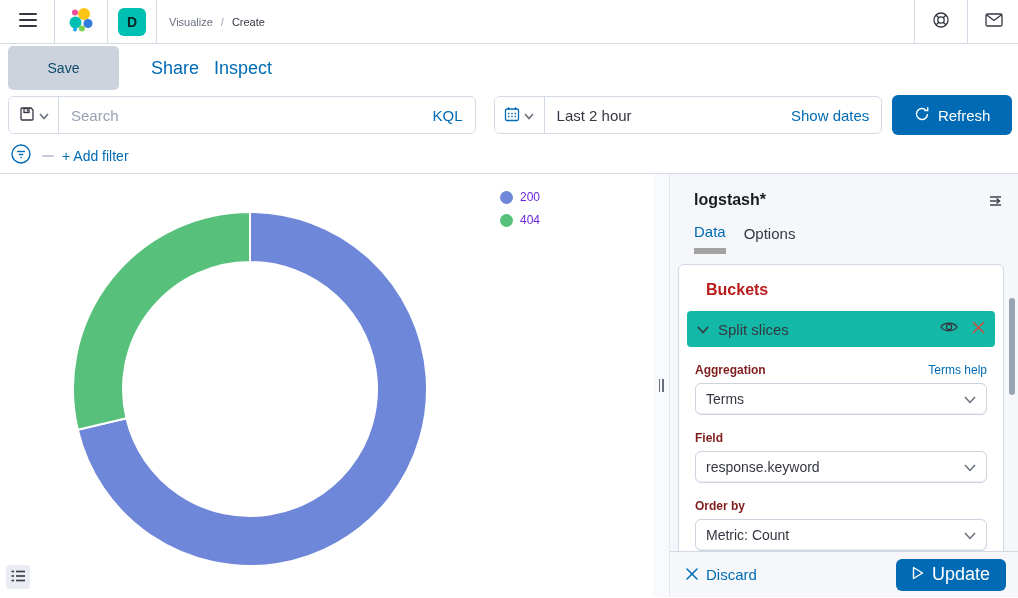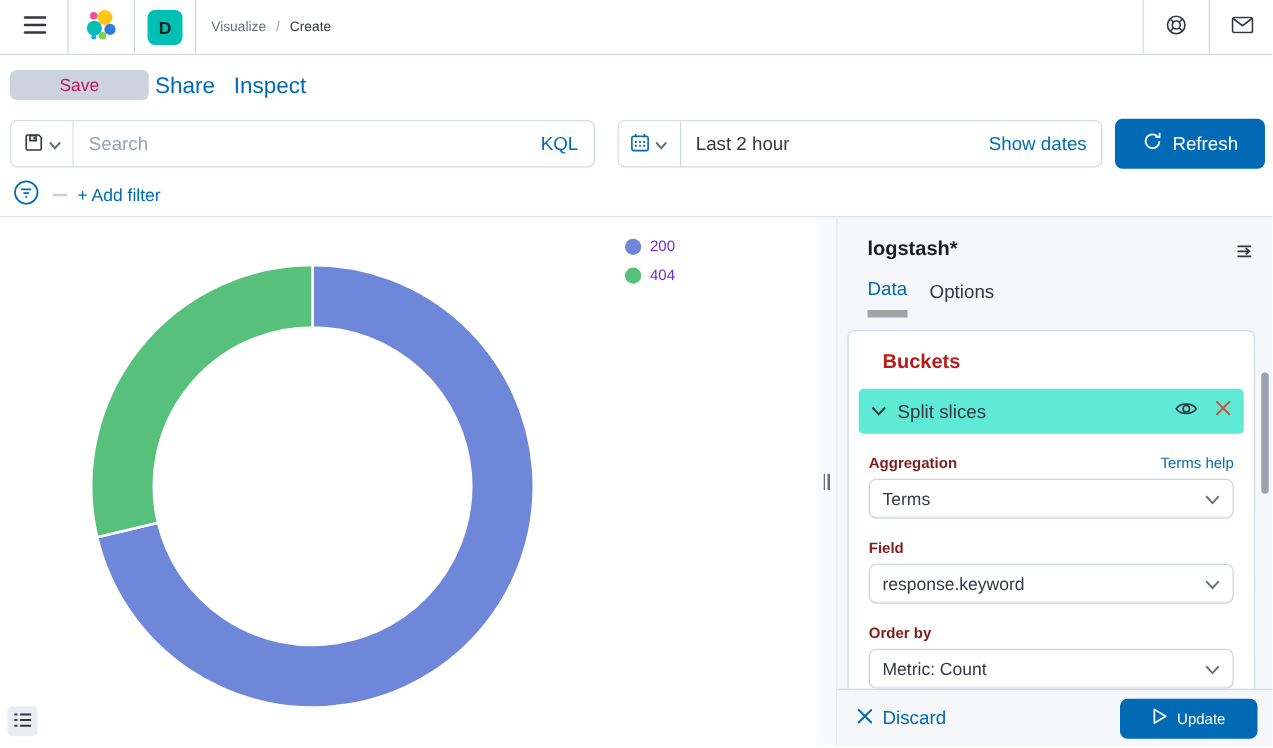--- a/index.html
+++ b/index.html
@@ -15,22 +15,22 @@
   .icon-btn { width:32px; height:32px; display:flex; align-items:center; justify-content:center;
     background:none; border:none; cursor:pointer; }
   .d-badge { width:28px; height:28px; border-radius:6px; background:#00bfb3; color:#06231f;
     font-weight:bold; font-size:14px; display:flex; align-items:center; justify-content:center; cursor:pointer;}
   .breadcrumb { display:flex; align-items:center; gap:8px; font-size:11px; margin-left:2px;}
   .crumb-muted { color:#69707d; cursor:pointer; }
   .crumb-sep { color:#9aa5b5; }
   .crumb-current { color:#343741; font-weight:500; }
 
   .toolbar-row { height:48px; display:flex; align-items:center; padding-left:8px; }
-  .save-btn { width:111px; height:24px; background:#cdd3dd; color:#be185d; border:none;
-    border-radius:5px; font-size:14px; font-weight:500; margin-right:5px; cursor:not-allowed;
+  .save-btn { width:111px; height:44px; background:#cdd3dd; color:#0c4a6e; border:none;
+    border-radius:5px; font-size:14px; font-weight:500; margin-right:32px; cursor:not-allowed;
     font-family:inherit; }
   .text-link { color:#006bb4; font-size:18px; background:none; border:none; cursor:pointer;
     margin-right:15px; font-family:inherit; }
 
   .query-row { height:46px; display:flex; align-items:center; padding:0 6px 0 8px; gap:10px; }
   .control-group { display:flex; align-items:stretch; height:38px; border:1px solid #d3dae6;
     border-radius:6px; background:#fff; overflow:hidden; }
   .query-group { width:469px; }
   .time-group { width:390px; margin-left:8px; }
   .prepend-btn { width:50px; display:flex; align-items:center; justify-content:center; gap:4px;
@@ -72,42 +72,42 @@
   .collapse-btn { position:absolute; right:10px; top:16px; background:none; border:none;
     width:24px; height:24px; display:flex; align-items:center; justify-content:center; cursor:pointer;}
   .sb-tabs { display:flex; gap:18px; padding:0 24px; margin-top:14px; }
   .sb-tab { font-size:15px; padding-bottom:8px; border-bottom:2px solid transparent;
     background:none; border-top:none; border-left:none; border-right:none; cursor:pointer; font-family:inherit; color:#343741;}
   .sb-tab.active { color:#006bb4; border-bottom:6px solid #a3a3a3; }
   .sb-scroll { flex:1; overflow:hidden; padding:10px 14px 0 8px; }
   .card { background:#fff; border:1px solid #d3dae6; border-radius:6px;
     box-shadow:0 2px 2px -1px rgba(152,162,179,0.3); padding:8px 8px 24px 8px; }
   .card-title { font-size:16px; font-weight:bold; color:#b91c1c; padding:8px 8px 12px 8px;margin-left:11px; }
-  .subpanel-header { background:#5eead4; border-radius:4px; height:36px; display:flex;
+  .subpanel-header { background:#14b8a6; border-radius:4px; height:36px; display:flex;
     align-items:center; padding:0 10px; }
   .subpanel-label { font-size:15px; color:#343741; margin-left:9px; }
   .subpanel-actions { margin-left:auto; display:flex; align-items:center; gap:14px; }
   .subpanel-body { padding:0 8px; }
   .field-label-row { display:flex; align-items:baseline; justify-content:space-between; margin-top:16px; }
   .field-label { font-size:12px; font-weight:bold; color:#7f1d1d; }
   .help-link { font-size:12px; color:#006bb4; background:none; border:none; cursor:pointer; font-family:inherit;}
   .select { margin-top:6px; height:32px; border:1px solid #cdd3df; border-radius:6px; background:#fff;
     display:flex; align-items:center; padding:0 10px; font-size:14px; color:#343741; cursor:pointer;
     box-shadow:inset 0 -1px 0 rgba(152,162,179,0.18); }
   .select .chev { margin-left:auto; }
 
   .scroll-thumb { position:absolute; right:3px; top:124px; width:6px; height:97px;
     background:#9aa3b1; border-radius:3px; cursor:pointer; }
 
   .sb-footer { height:46px; border-top:1px solid #d3dae6; background:#f5f7fa; display:flex;
     align-items:center; padding:0 12px 0 16px; }
   .discard-btn { display:flex; align-items:center; gap:8px; color:#006bb4; font-size:15px;
     background:none; border:none; cursor:pointer; font-family:inherit; }
   .update-btn { margin-left:auto; width:110px; height:32px; background:#006bb4; color:#fff;
-    border:none; border-radius:6px; font-size:12px; display:flex; align-items:center;
+    border:none; border-radius:6px; font-size:18px; display:flex; align-items:center;
     justify-content:center; gap:8px; cursor:pointer; font-family:inherit; }
 </style>
 </head>
 <body>
 
 <div class="chrome">
   <div class="topnav">
     <div class="nav-left">
       <button class="icon-btn">
         <span>

